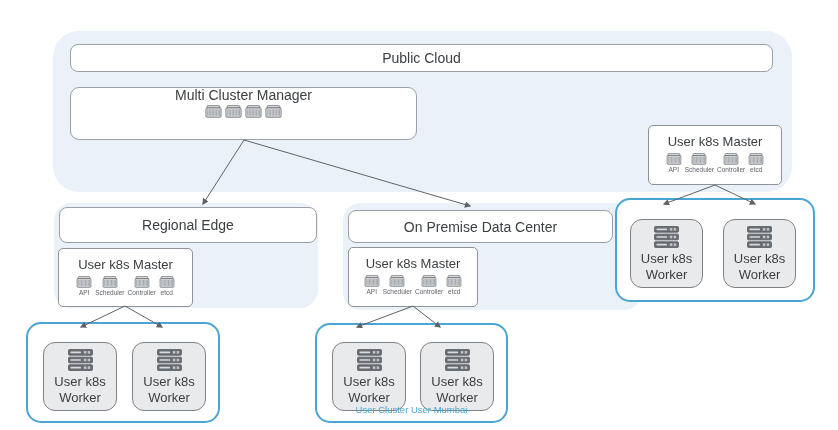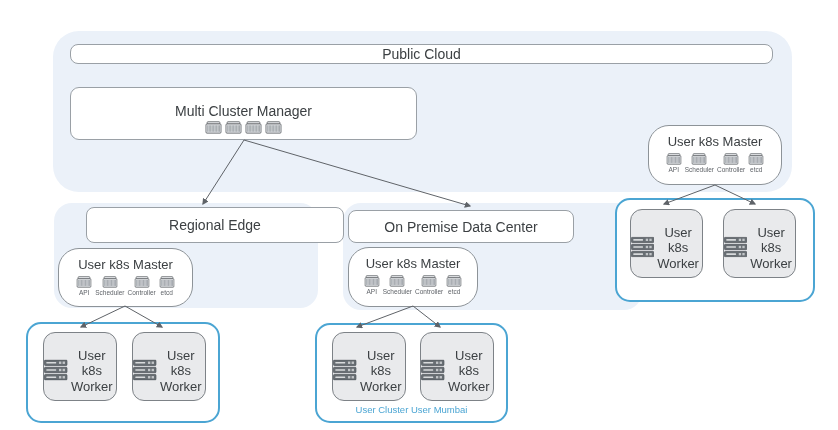--- a/index.html
+++ b/index.html
@@ -12,35 +12,35 @@
   .region.pc { left:53px; top:31px; width:739px; height:161px; border-radius:26px; }
   .region.re { left:54px; top:203px; width:264px; height:105px; border-radius:18px; }
   .region.op { left:343px; top:203px; width:299px; height:107px; border-radius:18px; }
 
   
   .tbox {
     position:absolute; background:#ffffff; border:1px solid #9aa0a6; border-radius:8px;
     display:flex; align-items:center; justify-content:center; box-sizing:border-box;
     font-size:14px;
   }
-  .tbox.pc-title { left:70px; top:44px; width:703px; height:20px; }
-  .tbox.re-title { left:59px; top:207px; width:258px; height:36px;margin-left:27px; }
-  .tbox.op-title { left:348px; top:210px; width:226px; height:33px; }
+  .tbox.pc-title { left:70px; top:44px; width:703px; height:28px; }
+  .tbox.re-title { left:59px; top:207px; width:258px; height:36px; }
+  .tbox.op-title { left:348px; top:210px; width:265px; height:33px; }
 
   .mcm {
     position:absolute; left:70px; top:87px; width:347px; height:53px;
     background:#ffffff; border:1px solid #9aa0a6; border-radius:9px; box-sizing:border-box;
-    display:flex; flex-direction:column; align-items:center; padding-top:16px;
+    display:flex; flex-direction:column; align-items:center; padding-top:0;
   }
   .mcm-title { font-size:14px; line-height:1.1; }
   .icon-row { display:flex; gap:3px; margin-top:2px; }
 
   
   .master {
-    position:absolute; background:#ffffff; border:1px solid #8d9398; border-radius:21px;
+    position:absolute; background:#ffffff; border:1px solid #8d9398; border-radius:5px;
     box-sizing:border-box; display:flex; flex-direction:column; align-items:center;
   }
   .master.fr { left:58px;  top:248px; width:135px; height:59px; }
   .master.mu { left:348px; top:247px; width:130px; height:60px; }
   .master.lo { left:648px; top:125px; width:134px; height:60px; }
   .master-title { font-size:13px; margin-top:8px; }
   .comp-row { display:flex; align-items:flex-end; gap:3px; margin-top:4px; }
   .comp { display:flex; flex-direction:column; align-items:center; }
   .comp-label { font-size:6.5px; color:#5f6368; margin-top:1px; white-space:nowrap; }
 
@@ -54,21 +54,21 @@
   .cluster.lo { left:615px; top:198px; width:200px; height:104px; }
   .cluster-label {
     position:absolute; bottom:6px; left:0; width:100%; text-align:center;
     font-size:9.5px; color:#4ba5d3;
   }
 
   
   .worker {
     position:absolute; width:74px; height:69px; background:#e9eaec;
     border:1.5px solid #7d8287; border-radius:12px; box-sizing:border-box;
-    display:flex; flex-direction:row; align-items:center; padding-top:6px;
+    display:flex; flex-direction:column; align-items:center; padding-top:6px;margin-top:10px;
   }
   .worker-label { font-size:13px; line-height:1.2; text-align:center; margin-top:3px; }
   .worker-label span { display:block; }
 
   .arrows { position:absolute; left:0; top:0; pointer-events:none; }
   .defs { position:absolute; width:0; height:0; overflow:hidden; }
 </style>
 </head>
 <body>
 

